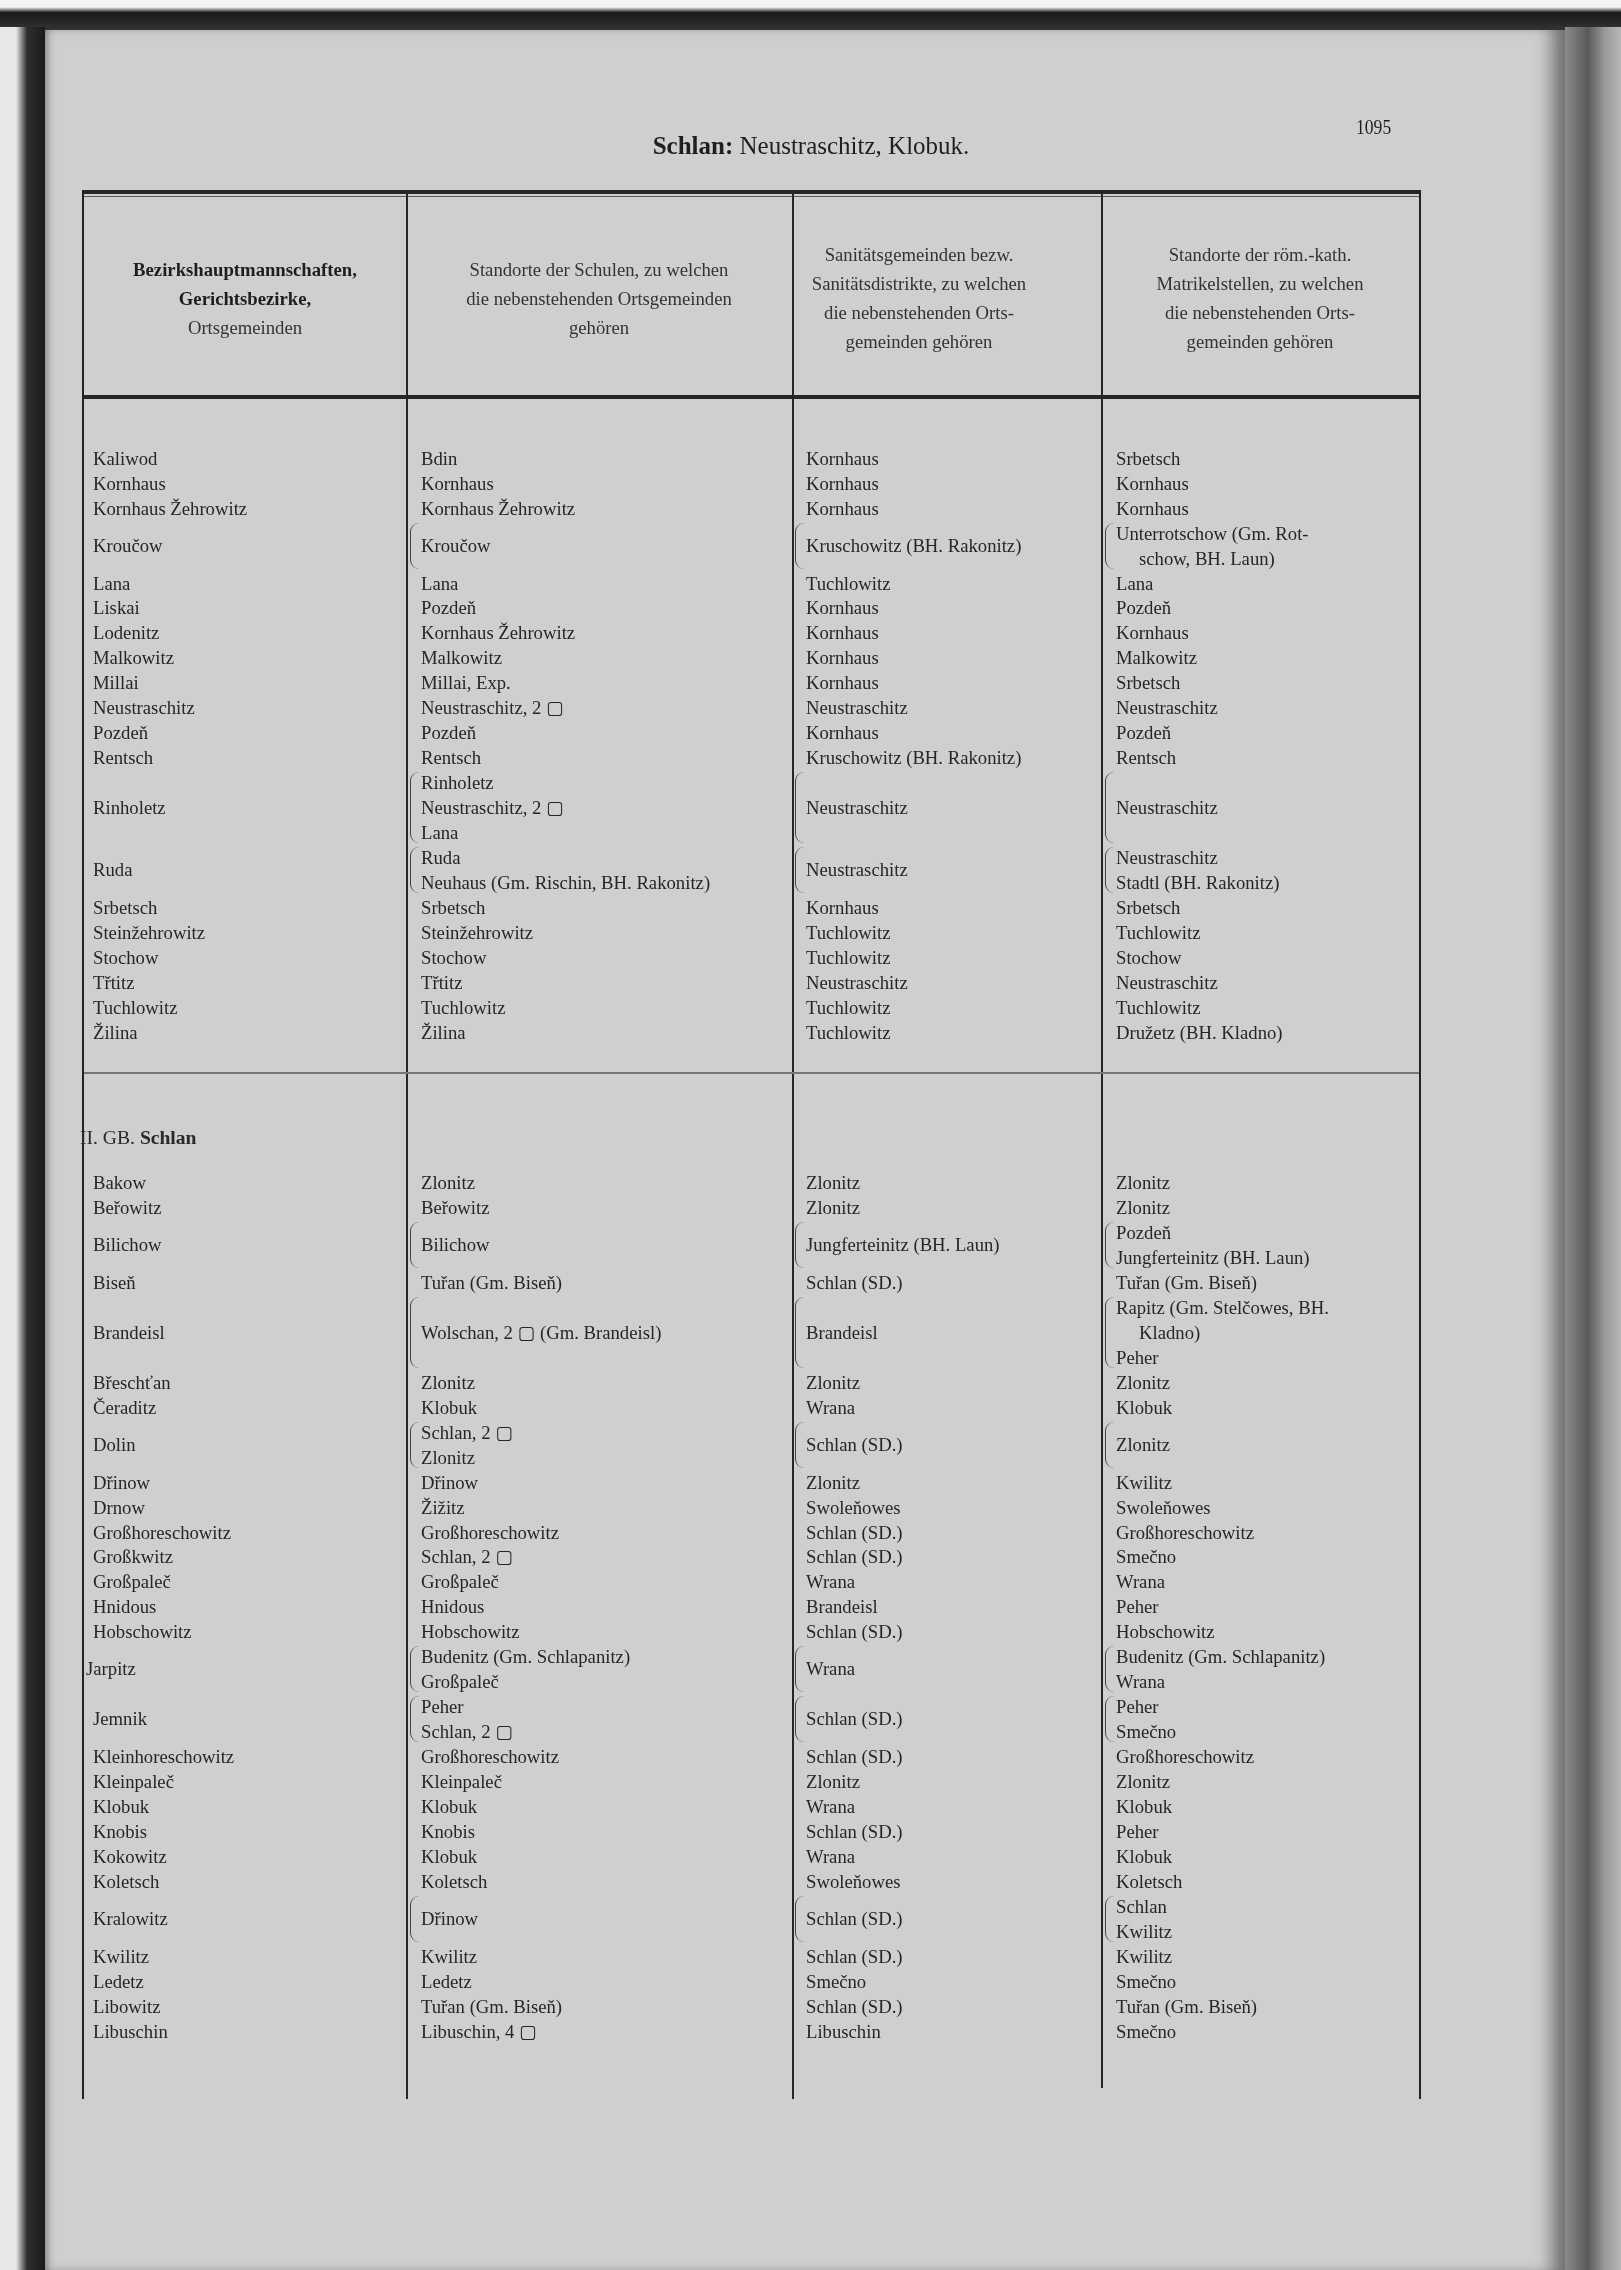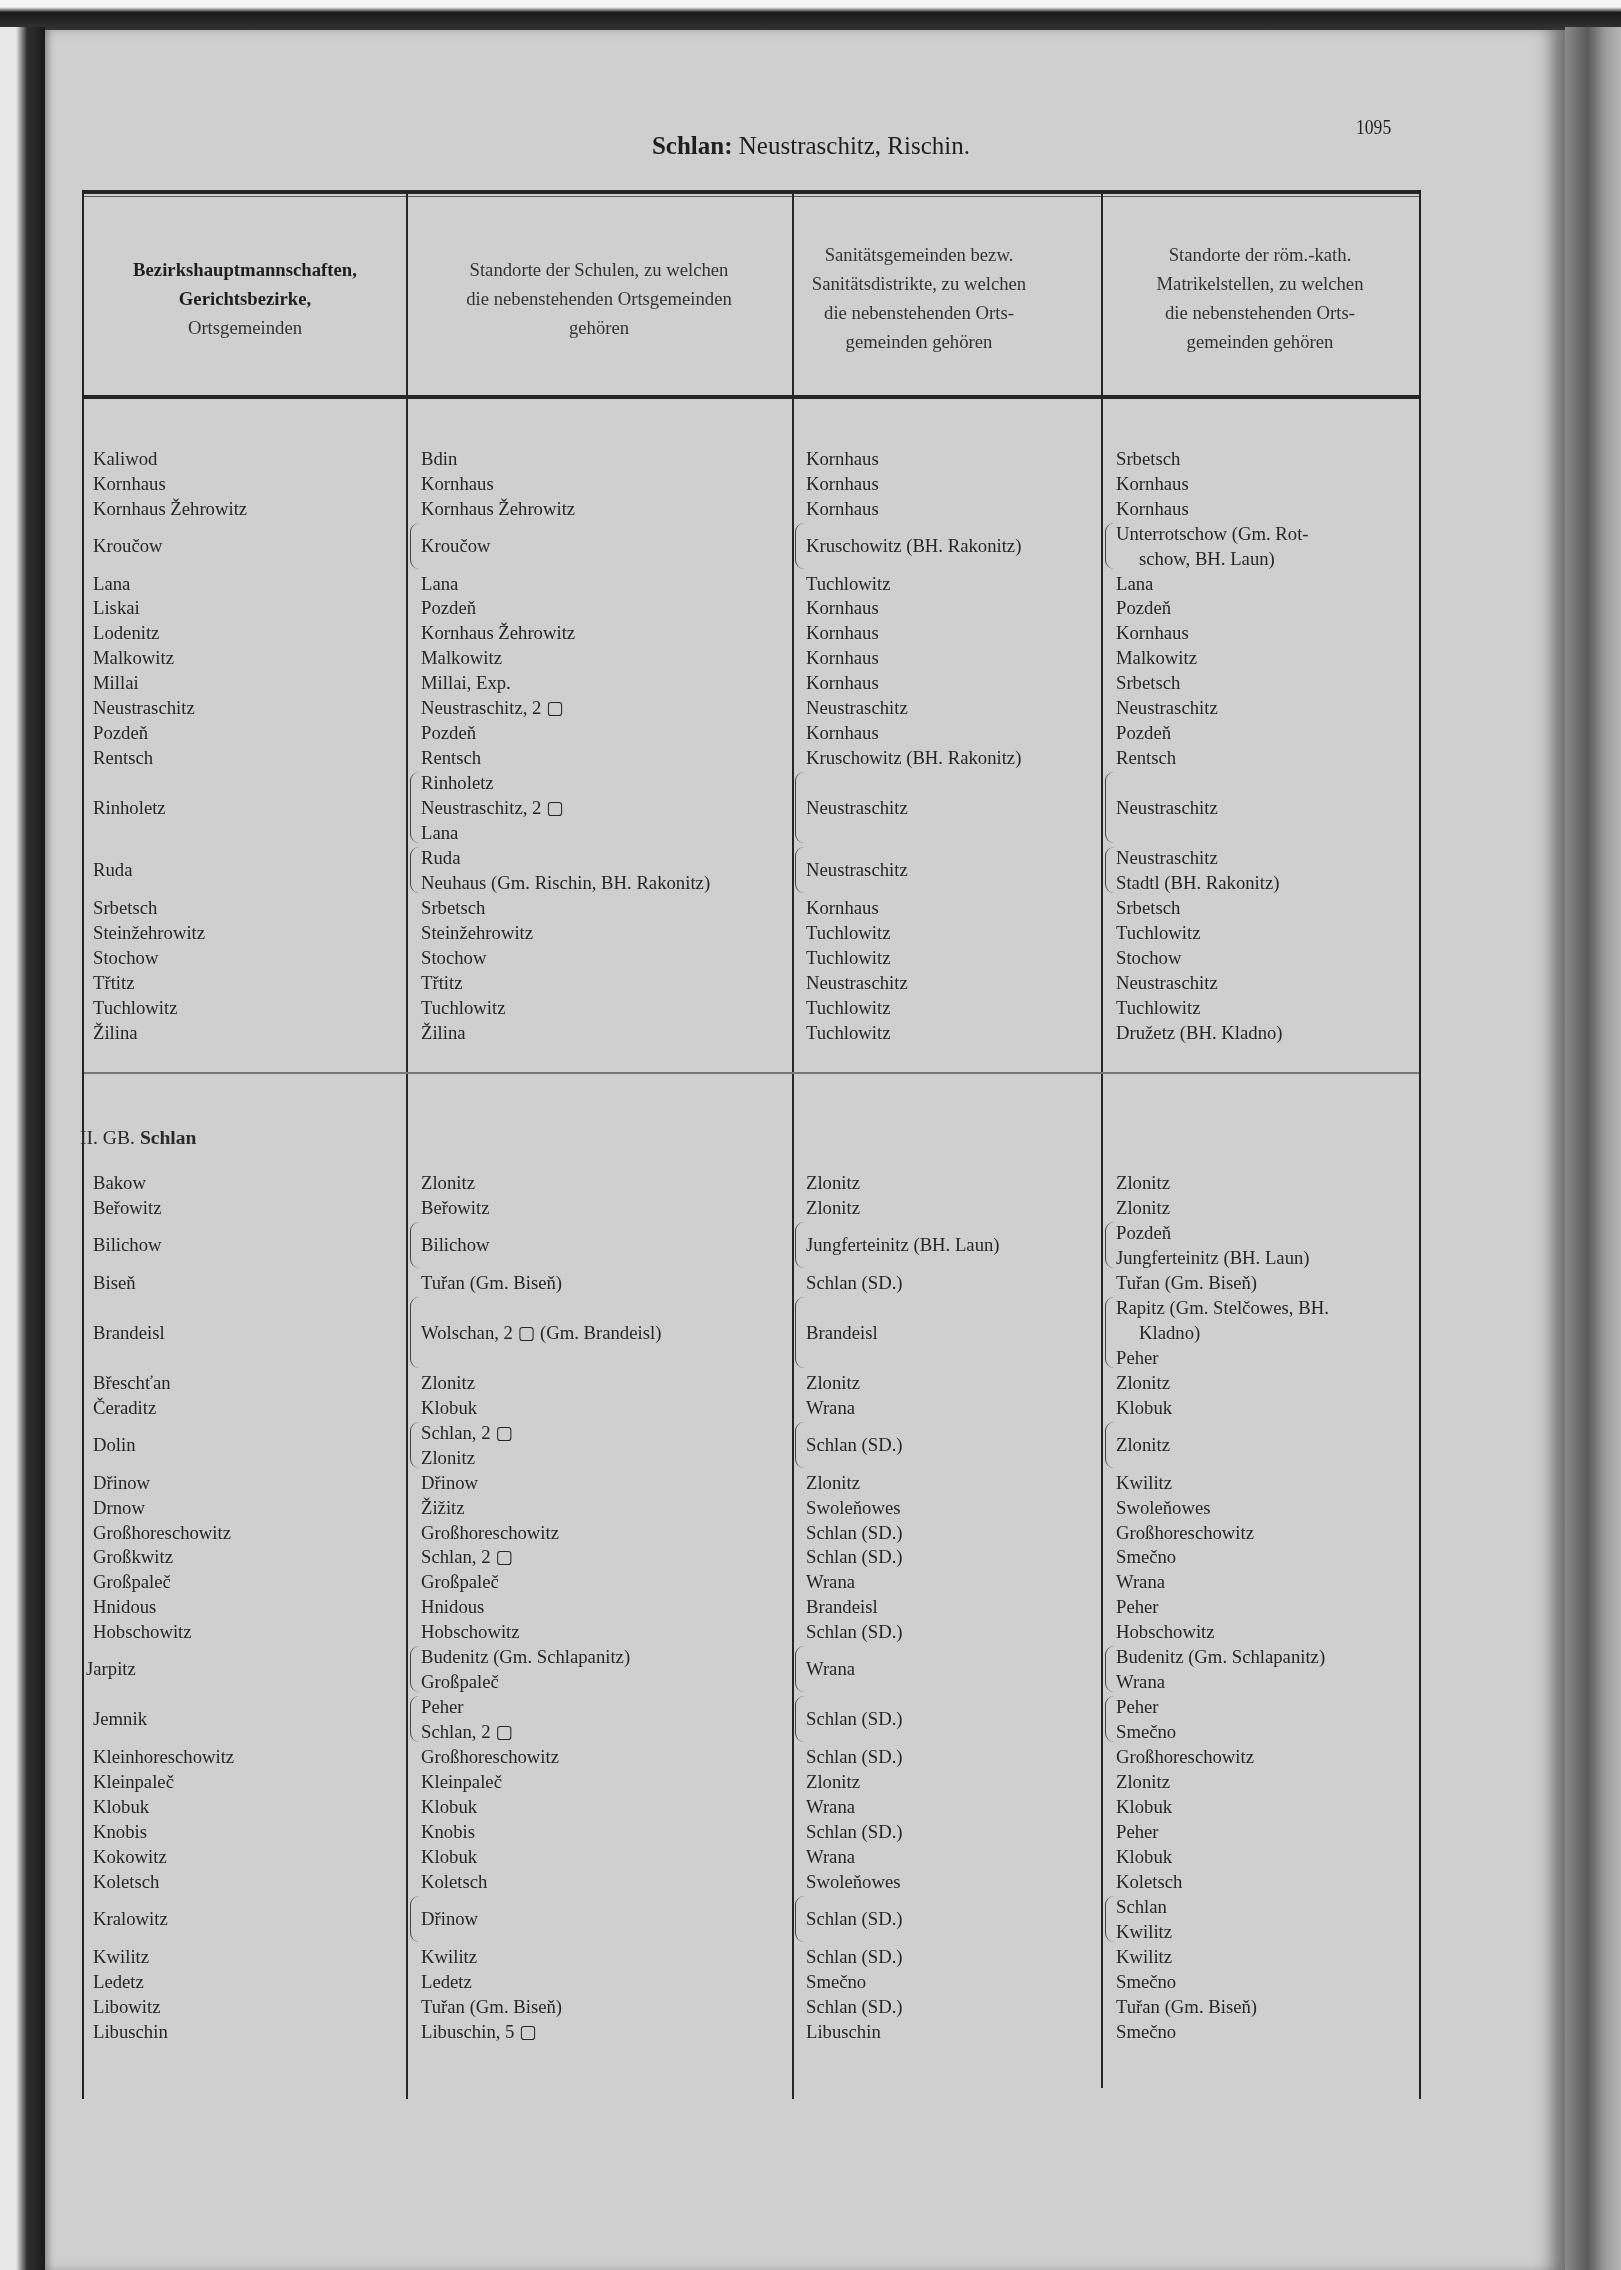--- a/index.html
+++ b/index.html
@@ -71,21 +71,21 @@
 </head>
 <body>
 
 <div class="scan-top"></div>
 <div class="page"></div>
 <div class="left-edge"></div>
 <div class="right-edge"></div>
 
 <div class="page-number">1095</div>
 <div class="running-head">
-  <span class="bold">Schlan:</span><span> Neustraschitz, Rischin.</span>
+  <span class="bold">Schlan:</span><span> Neustraschitz, Klobuk.</span>
 </div>
 
 <div class="table">
   <div class="rule-thick" style="top:0"></div>
   <div class="rule-thin" style="top:6.2px"></div>
   <div class="rule-thick" style="top:205px"></div>
 
   <div class="vline" style="left:322px;height:1909px"></div>
   <div class="vline" style="left:708px;height:1909px"></div>
   <div class="vline" style="left:1017px;height:1898px"></div>
@@ -823,21 +823,21 @@
         </div>
         <div class="col" style="left: 1032px; top: 1804px; height: 25px;">
           <div class="line" style="height: 25px; line-height: 25px;">Tuřan (Gm. Biseň)</div>
         </div>
       </div>
       <div>
         <div class="col" style="left: 9px; top: 1829px; height: 25px;">
           <div class="line" style="height: 25px; line-height: 25px;">Libuschin</div>
         </div>
         <div class="col" style="left: 337px; top: 1829px; height: 25px;">
-          <div class="line" style="height: 25px; line-height: 25px;">Libuschin, 5 ▢</div>
+          <div class="line" style="height: 25px; line-height: 25px;">Libuschin, 4 ▢</div>
         </div>
         <div class="col" style="left: 722px; top: 1829px; height: 25px;">
           <div class="line" style="height: 25px; line-height: 25px;">Libuschin</div>
         </div>
         <div class="col" style="left: 1032px; top: 1829px; height: 25px;">
           <div class="line" style="height: 25px; line-height: 25px;">Smečno</div>
         </div>
       </div>
     </div>
 </div>

